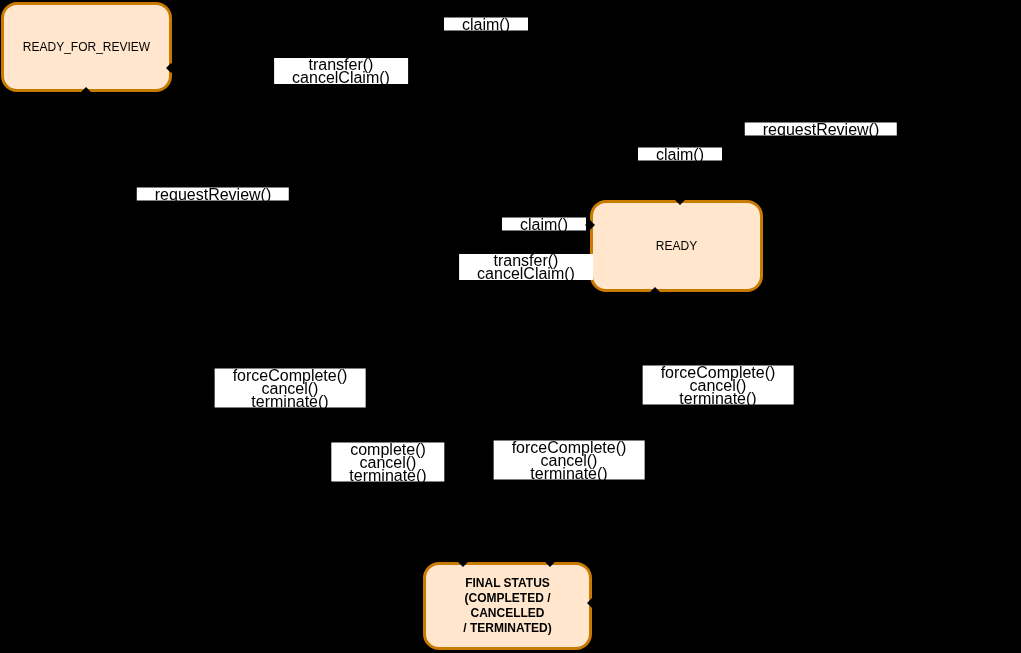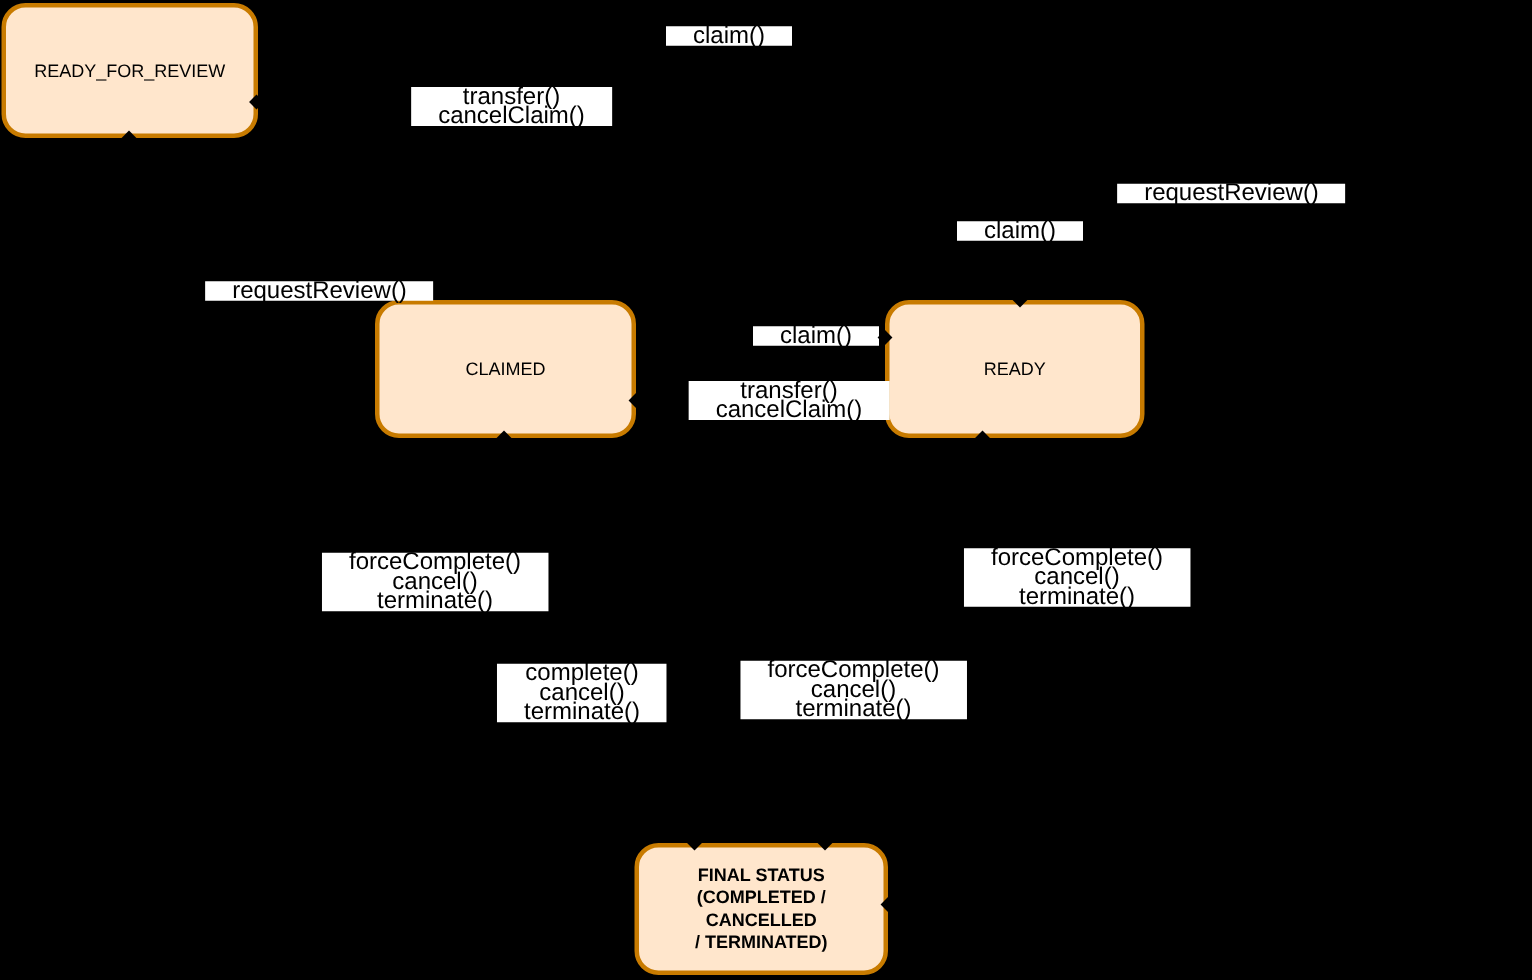--- a/index.html
+++ b/index.html
@@ -54,21 +54,20 @@
   }
 </style>
 </head>
 <body>
 
 <div class="canvas">
 
   <div class="state" style="left:1px; top:2px; width:171px; height:90px;">READY_FOR_REVIEW</div>
 
 
-  <div class="state" style="left:250px; top:200px; width:174px; height:92px;">CLAIMED</div>
 
   <div class="state" style="left:590px; top:200px; width:173px; height:92px;">READY</div>
 
   <div class="state bold" style="left:423px; top:562px; width:169px; height:88px;">FINAL STATUS
 (COMPLETED / CANCELLED
 / TERMINATED)</div>
 
   <div class="edge-label" style="left:486px; top:24px;">claim()</div>
 
   <div class="edge-label" style="left:341px; top:71px;">transfer()

